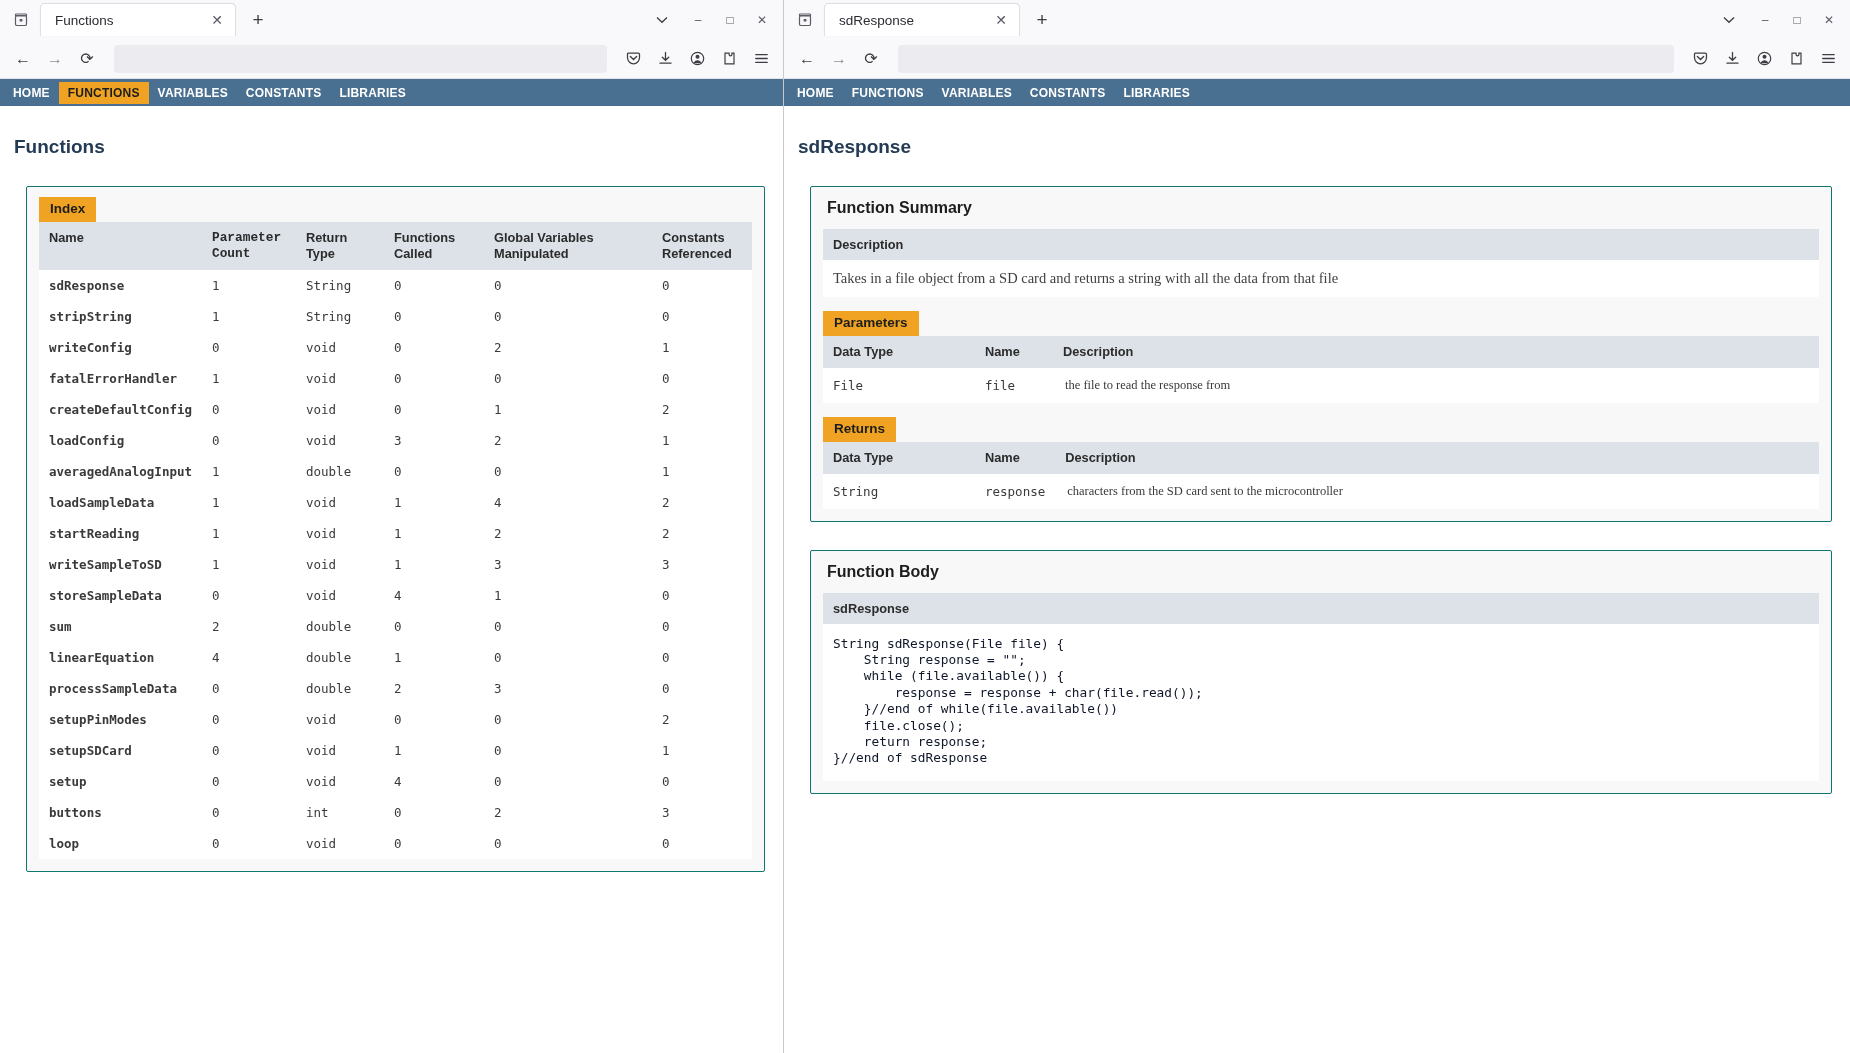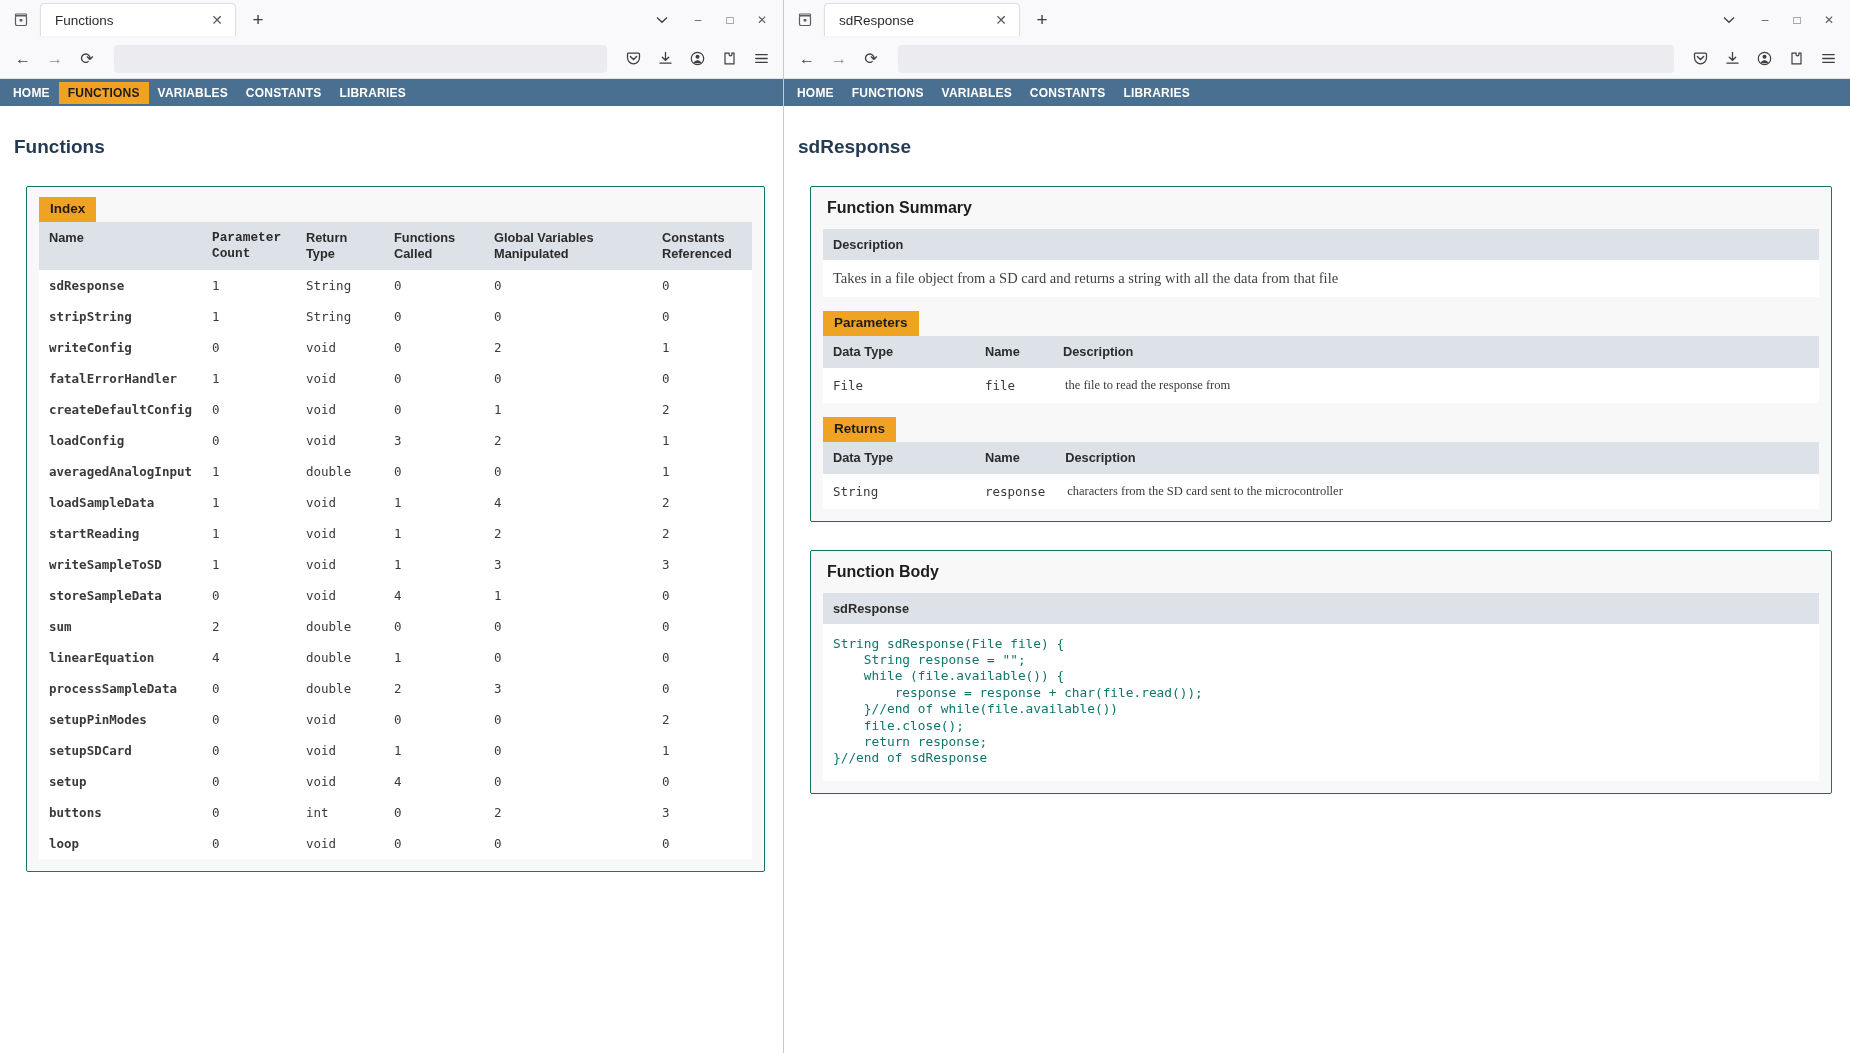--- a/index.html
+++ b/index.html
@@ -233,21 +233,21 @@
   }
   table.ptable thead th:nth-child(1){ width: 152px; }
   table.ptable thead th:nth-child(2){ width: 78px; }
   table.ptable tbody td { padding: 10px 10px; }
   table.ptable tbody td:nth-child(3) { padding-left: 12px; }
 
   .code-block {
     background: #fff;
     font-family: "DejaVu Sans Mono", monospace;
     font-size: 12.8px;
-    color: #0f766e;
+    color: #0f172a;
     line-height: 1.28;
     white-space: pre;
     padding: 12px 10px 14px 10px;
   }
   .spacer-sm { height: 14px; }
 
   svg { display:block; }
 </style>
 </head>
 <body>

